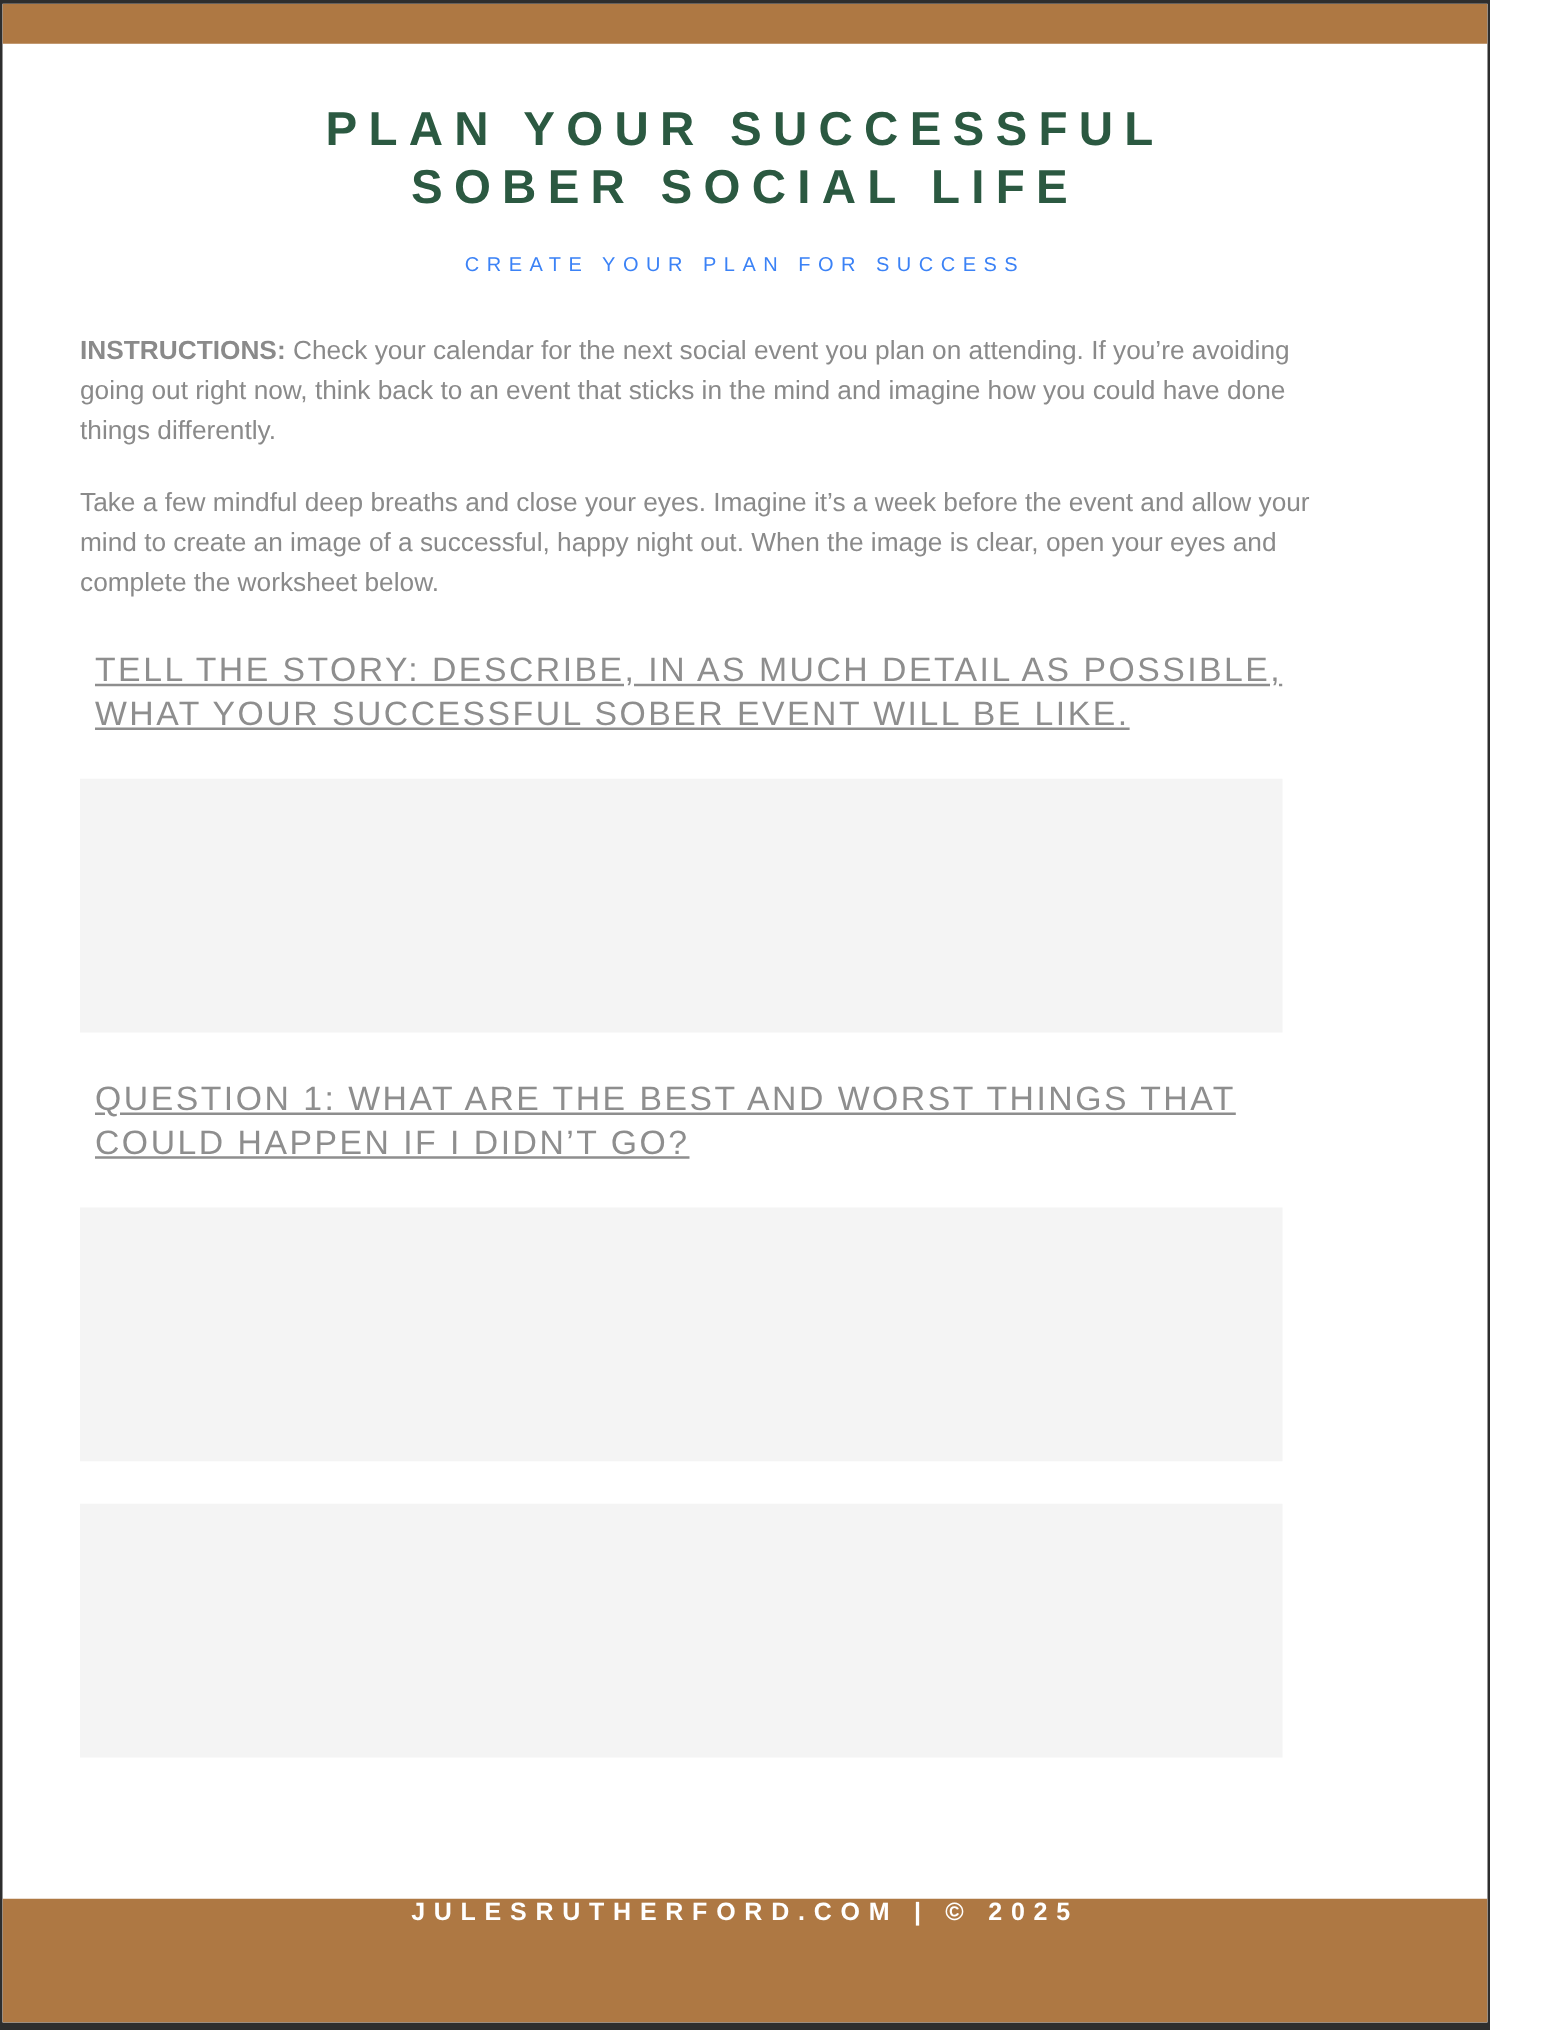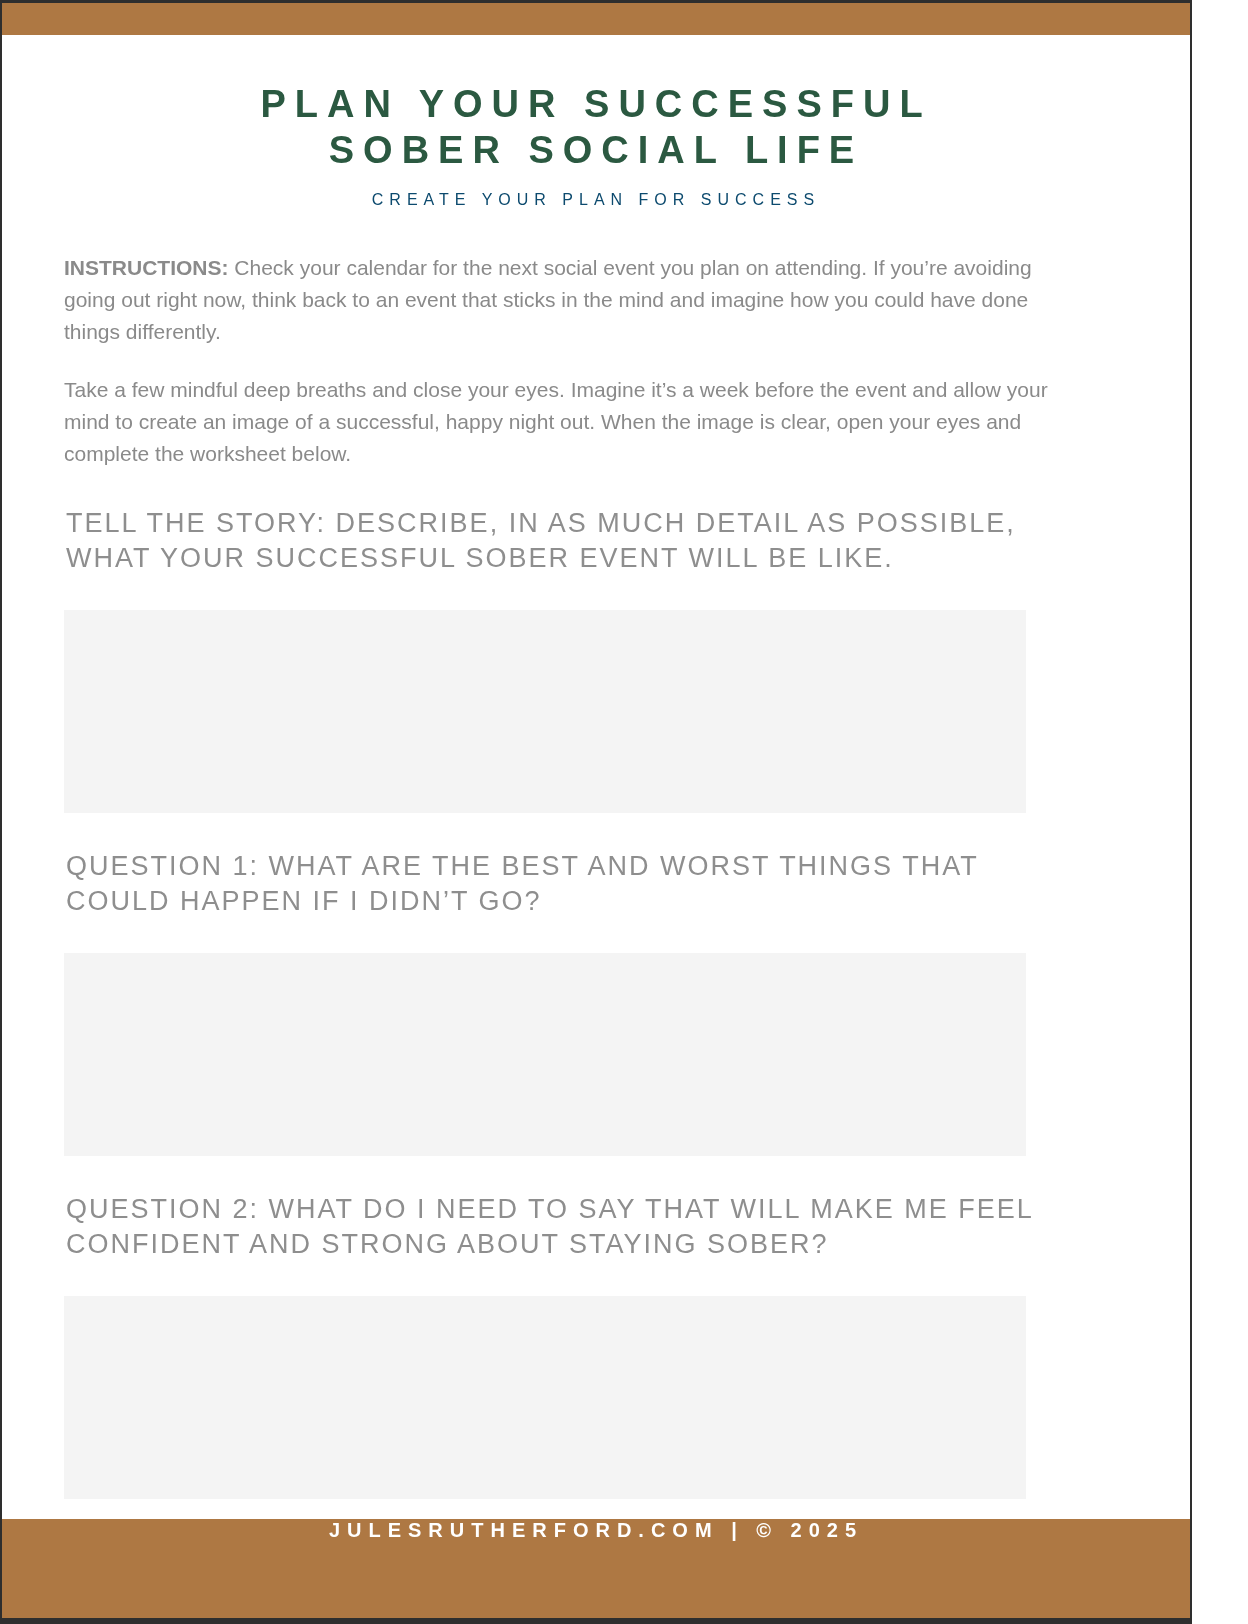--- a/index.html
+++ b/index.html
@@ -30,49 +30,50 @@
   .title {
     margin: 46px 0 0 0;
     text-align: center;
     color: #2b5941;
     font-size: 38px;
     line-height: 46px;
     font-weight: 600;
     letter-spacing: 9px;
   }
   .subtitle {
-    margin-top: 17px;
+    margin-top: 30px;
     text-align: center;
-    color: #0c4a6e;
+    color: #3b82f6;
     font-size: 16px;
     line-height: 20px;
     font-weight: 400;
     letter-spacing: 6px;
   }
   .content {
     padding: 0 138px 0 62px;
   }
   .body-para {
     color: #8a8a8a;
     font-size: 21px;
     line-height: 32px;
     font-weight: 400;
     margin: 0;
   }
   .body-para.first { margin-top: 42px; }
   .body-para.second { margin-top: 26px; }
   .body-para b { font-weight: 700; }
   .section-heading {
-    margin: 36px 0 0 2px;
+    margin: 36px 0 0 12px;
     color: #8e8e8e;
     font-size: 27px;
     line-height: 35px;
     font-weight: 500;
     letter-spacing: 2px;
     text-transform: uppercase;
+    text-decoration: underline;
   }
   .answer-box {
     margin-top: 34px;
     height: 203px;
     width: 962px;
     background: #f4f4f4;
   }
   .footer {
     margin-top: auto;
     flex: 0 0 auto;
@@ -109,21 +110,20 @@
     <p class="body-para first"><b>INSTRUCTIONS:</b> <span>Check your calendar for the next social event you plan on attending. If you’re avoiding going out right now, think back to an event that sticks in the mind and imagine how you could have done things differently.</span></p>
 
     <p class="body-para second">Take a few mindful deep breaths and close your eyes. Imagine it’s a week before the event and allow your mind to create an image of a successful, happy night out. When the image is clear, open your eyes and complete the worksheet below.</p>
 
     <h2 class="section-heading">TELL THE STORY: DESCRIBE, IN AS MUCH DETAIL AS POSSIBLE, WHAT YOUR SUCCESSFUL SOBER EVENT WILL BE LIKE.</h2>
     <div class="answer-box"></div>
 
     <h2 class="section-heading">QUESTION 1: WHAT ARE THE BEST AND WORST THINGS THAT COULD HAPPEN IF I DIDN’T GO?</h2>
     <div class="answer-box"></div>
 
-    <h2 class="section-heading">QUESTION 2: WHAT DO I NEED TO SAY THAT WILL MAKE ME FEEL CONFIDENT AND STRONG ABOUT STAYING SOBER?</h2>
     <div class="answer-box"></div>
 
   </div>
 
   <div class="footer">
     <span class="footer-text">JULESRUTHERFORD.COM | © 2025</span>
   </div>
 
 </div>
 

